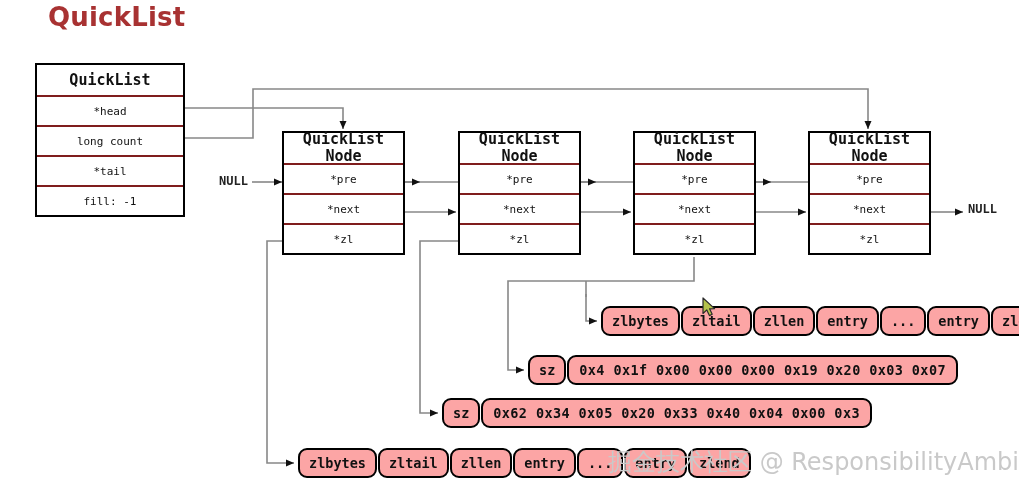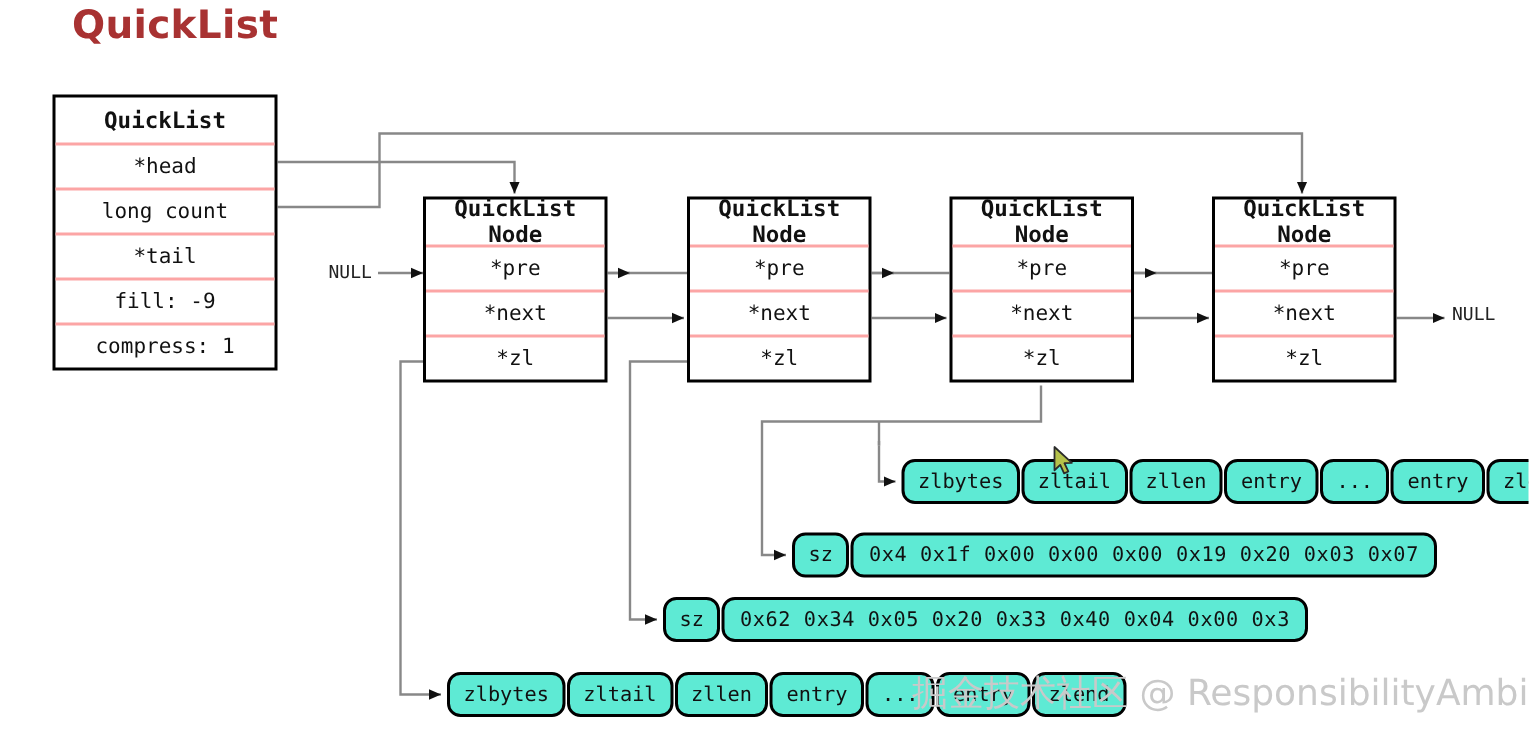--- a/index.html
+++ b/index.html
@@ -22,24 +22,24 @@
   }
 
   
   .struct{
     position:absolute;
     border:2px solid #000;
     background:#fff;
     box-sizing:border-box;
   }
   .struct .row{
-    border-top:2px solid #fca5a5;
+    border-top:2px solid #7f1d1d;
     box-sizing:border-box;
     display:flex;align-items:center;justify-content:center;
-    font-size:14px;color:#111;
+    font-size:11px;color:#111;
     white-space:nowrap;
   }
   .struct .row:first-child{border-top:none;}
   .struct .hdr{font-weight:bold;font-size:15px;}
 
   
   #quicklist{left:35px;top:63px;width:150px;}
   #quicklist .row{height:30px;}
   #quicklist .hdr{height:30px;}
 
@@ -49,39 +49,40 @@
   .node .row{height:30px;}
   #node1{left:282px;}
   #node2{left:458px;}
   #node3{left:633px;}
   #node4{left:808px;}
 
   
   .cellrow{position:absolute;display:flex;align-items:stretch;}
   .cell{
     border:2px solid #000;border-radius:9px;
-    background:#5eead4;box-sizing:border-box;
+    background:#fca5a5;box-sizing:border-box;
     display:flex;align-items:center;justify-content:center;
     font-size:13.5px;color:#111;white-space:nowrap;
-    height:30px;margin-right:1px;
+    height:30px;margin-right:1px;font-weight:bold;
   }
   .cell.pad{padding:0 9px;}
   .cell.hex{padding:0 10px;letter-spacing:.4px;}
 
   
   #ziplist-top{left:601px;top:306px;}
   #hexrow1{left:528px;top:355px;}
   #hexrow2{left:442px;top:398px;}
   #ziplist-bottom{left:298px;top:448px;}
 
   
   .nulllabel{
     position:absolute;font-size:12px;color:#222;
     font-family:"DejaVu Sans Mono", monospace;
     white-space:nowrap;
+    font-weight:bold;
   }
   #null-left{left:219px;top:174px;}
   #null-right{left:968px;top:202px;}
 
   
   .watermark{
     position:absolute;left:608px;top:446px;
     font-family:"DejaVu Sans", sans-serif;
     font-size:24px;color:#c9c9c9;
     white-space:nowrap;pointer-events:none;
@@ -140,22 +141,21 @@
   </g>
 </svg>
 
 <div class="title">QuickList</div>
 
 <div class="struct" id="quicklist">
   <div class="row hdr">QuickList</div>
   <div class="row">*head</div>
   <div class="row">long count</div>
   <div class="row">*tail</div>
-  <div class="row">fill: -9</div>
-  <div class="row">compress: 1</div>
+  <div class="row">fill: -1</div>
 </div>
 
 <div class="struct node" id="node1">
   <div class="row hdr">
     <span>QuickList</span>
     <span>Node</span>
   </div>
   <div class="row">*pre</div>
   <div class="row">*next</div>
   <div class="row">*zl</div>

